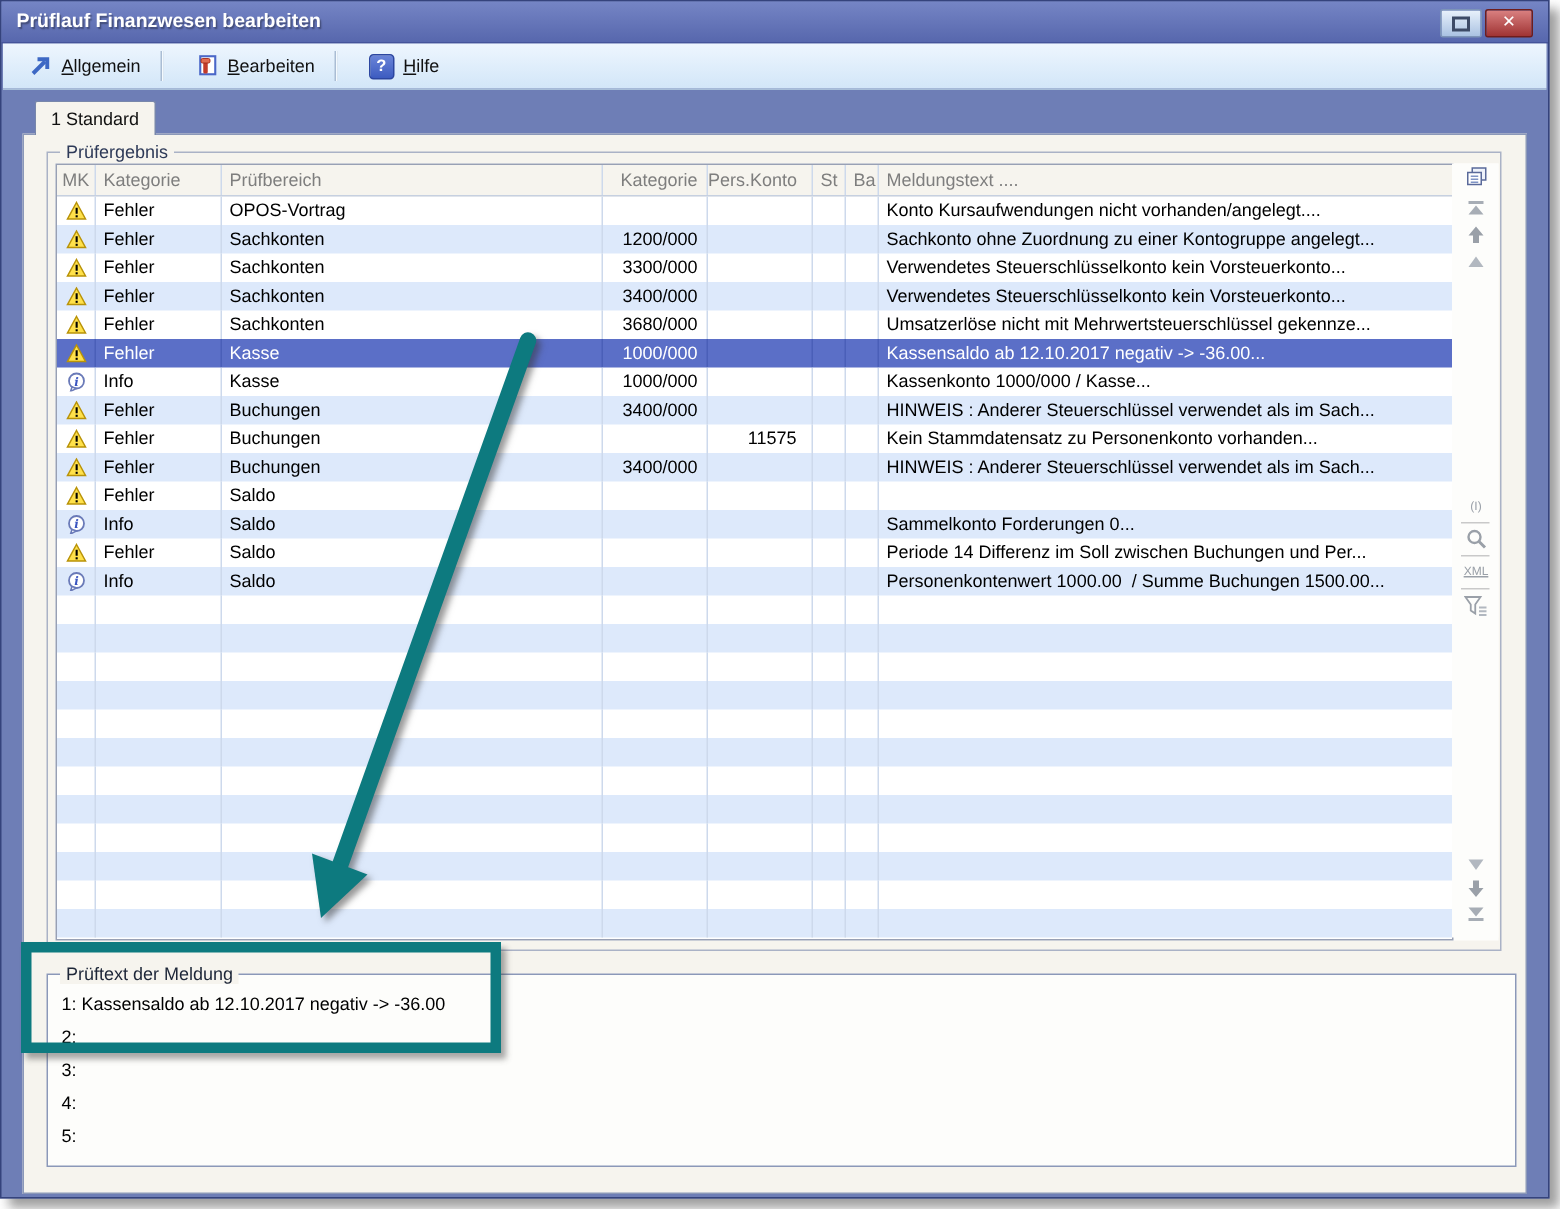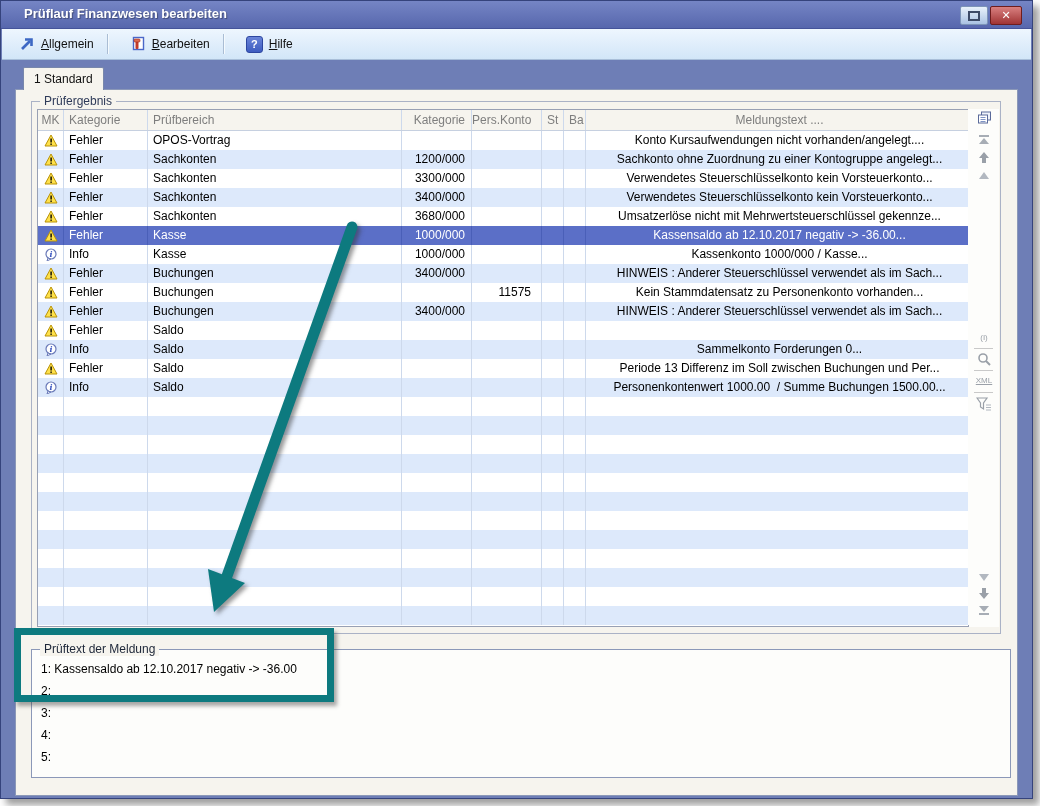--- a/index.html
+++ b/index.html
@@ -2,21 +2,21 @@
 <html><head>
 <meta charset="utf-8">
 <style>
   html,body{margin:0;padding:0;background:#ffffff;width:1040px;height:806px;overflow:hidden;
     font-family:"Liberation Sans","DejaVu Sans",sans-serif;}
   .window{position:absolute;left:0;top:0;width:1031px;height:797px;background:#6e7eb6;
     border:1px solid #35437c;box-shadow:6px 6px 7px rgba(80,80,80,.55);}
   
   .titlebar{position:absolute;left:0;top:0;right:0;height:27px;
     background:linear-gradient(#7585c5,#5767ad);border-bottom:1px solid #45549a;}
-  .title{position:absolute;left:23px;top:5px;color:#ffffff;font-size:13px;font-weight:bold;
+  .title{position:absolute;left:10px;top:5px;color:#ffffff;font-size:13px;font-weight:bold;
     text-shadow:1px 1px 1px rgba(0,0,0,.35);}
   .winbtn{position:absolute;top:5px;height:17px;border-radius:2px;cursor:default;}
   .btn-restore{right:44px;width:26px;background:linear-gradient(#e8f1fb,#aac2e2);
     border:1px solid #7d94b8;}
   .btn-restore .glyph{display:block;margin:4px auto 0;width:8px;height:6px;border:2px solid #3c4a66;}
   .btn-close{right:10px;width:30px;background:linear-gradient(#d98080,#a03434);
     border:1px solid #6e1d1d;color:#fff;font-weight:bold;font-size:11px;text-align:center;line-height:16px;}
   
   .toolbar{position:absolute;left:1px;top:28px;width:1029px;height:30px;
     background:linear-gradient(#eef6fe,#d2e6f8);border-bottom:1px solid #a9bfd9;
@@ -52,21 +52,21 @@
   .cell{line-height:19px;white-space:pre;overflow:hidden;border-right:1px solid #cdd9ec;
     padding-left:5px;box-sizing:border-box;color:#000;}
   .row.sel .cell{color:#fff;border-right-color:#4a5fb8;}
   .c-mk{width:26px;padding:0;text-align:center;}
   .c-kat{width:84px;}
   .c-pb{width:254px;}
   .c-sk{width:70px;text-align:right;padding-left:0;padding-right:6px;}
   .c-pk{width:70px;text-align:right;padding-left:0;padding-right:10px;}
   .c-st{width:22px;}
   .c-ba{width:22px;}
-  .c-msg{flex:1;border-right:none;text-align:center;}
+  .c-msg{flex:1;border-right:none;}
   .c-mk svg{margin-top:3px;}
   
   .rail{position:absolute;left:936px;top:7px;width:31px;height:516px;background:#fdfdfb;}
   .rail .ric{position:absolute;left:7px;width:18px;height:15px;text-align:center;cursor:default;}
   .rail .rsep{position:absolute;left:6px;width:19px;height:1px;background:#c9c9c9;}
   .ric-txt{font-size:8px;color:#9aa0a8;line-height:14px;}
   
   #gb-msg{left:30px;top:648px;width:978px;height:127px;background:#fdfdfb;border:1px solid #8b98b8;}
   #gb-msg .gb-label{background:#f6f4ee;color:#1d2638;}
   .msgline{position:absolute;left:9px;height:20px;font-size:12px;color:#000;white-space:pre;}
@@ -309,21 +309,21 @@
                 <path d="M7 1 L13 12 H1 Z" fill="#ffe14a" stroke="#b99308" stroke-width="1"></path>
                 <rect x="6.4" y="4.5" width="1.4" height="4" fill="#000"></rect>
                 <rect x="6.4" y="9.5" width="1.4" height="1.4" fill="#000"></rect>
               </svg></div>
             <div class="cell c-kat">Fehler</div>
             <div class="cell c-pb">Saldo</div>
             <div class="cell c-sk"></div>
             <div class="cell c-pk"></div>
             <div class="cell c-st"></div>
             <div class="cell c-ba"></div>
-            <div class="cell c-msg">Periode 13 Differenz im Soll zwischen Buchungen und Per...</div>
+            <div class="cell c-msg">Periode 14 Differenz im Soll zwischen Buchungen und Per...</div>
           </div>
           <div class="row odd">
             <div class="cell c-mk"><svg width="14" height="13" viewBox="0 0 14 13">
                 <circle cx="7" cy="6" r="5" fill="#fff" stroke="#6a7ab8" stroke-width="1.2"></circle>
                 <path d="M4 10 L3 13 L7 11 Z" fill="#fff" stroke="#6a7ab8" stroke-width="1"></path>
                 <text x="7" y="9" text-anchor="middle" font-size="8" font-family="DejaVu Serif,serif" font-style="italic" fill="#3a55c0" font-weight="bold">i</text>
               </svg></div>
             <div class="cell c-kat">Info</div>
             <div class="cell c-pb">Saldo</div>
             <div class="cell c-sk"></div>

